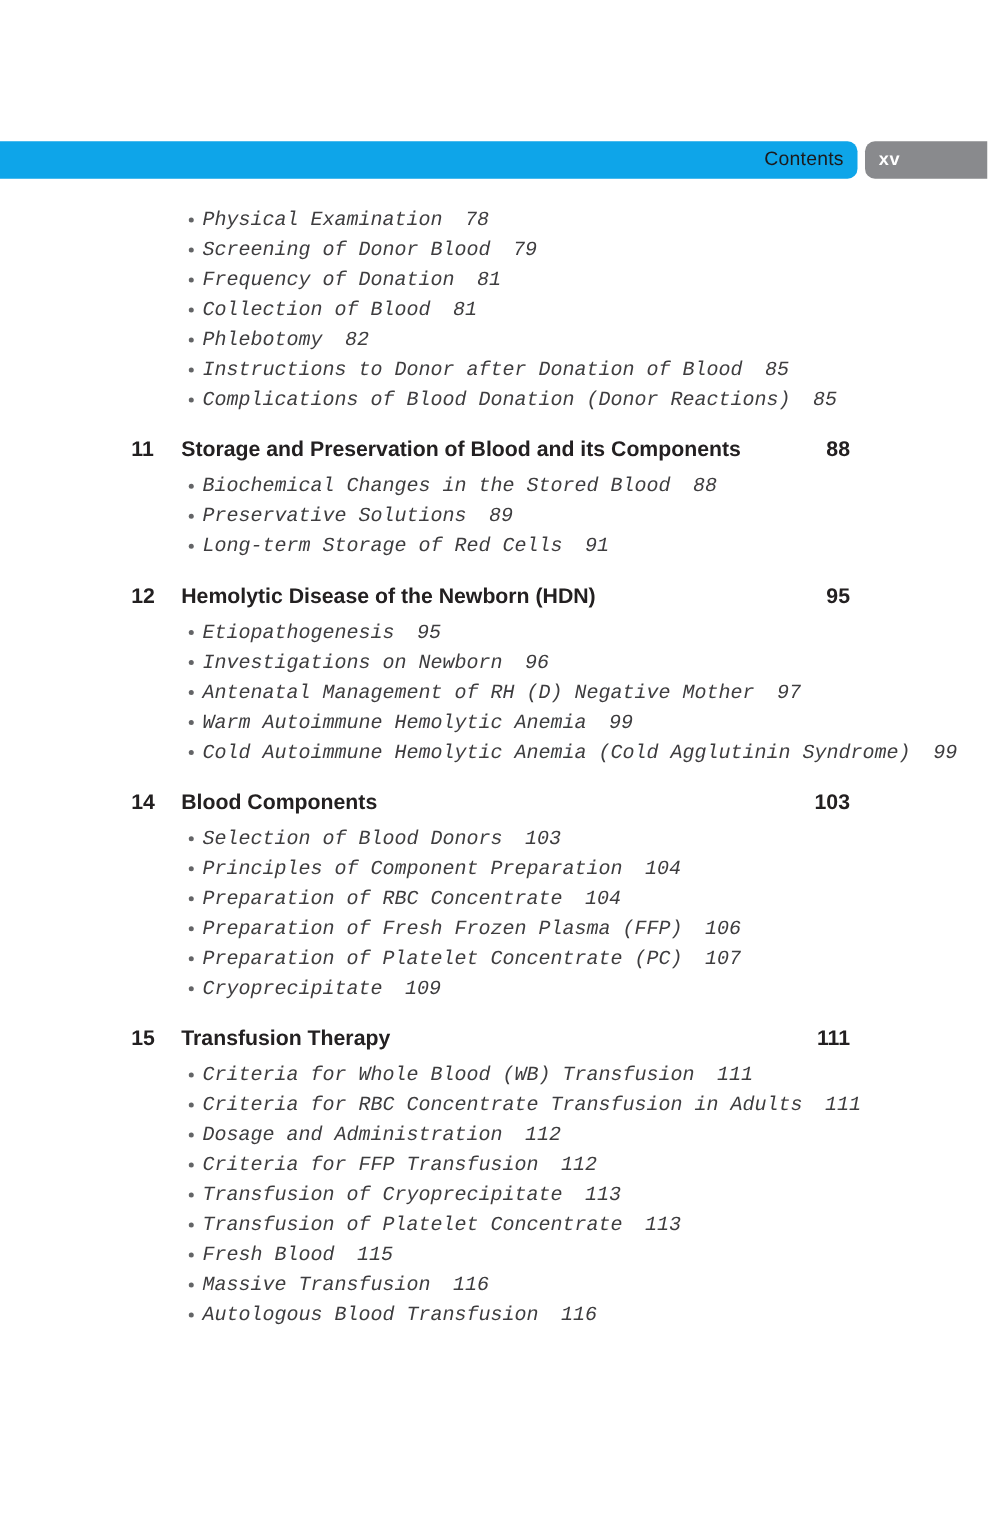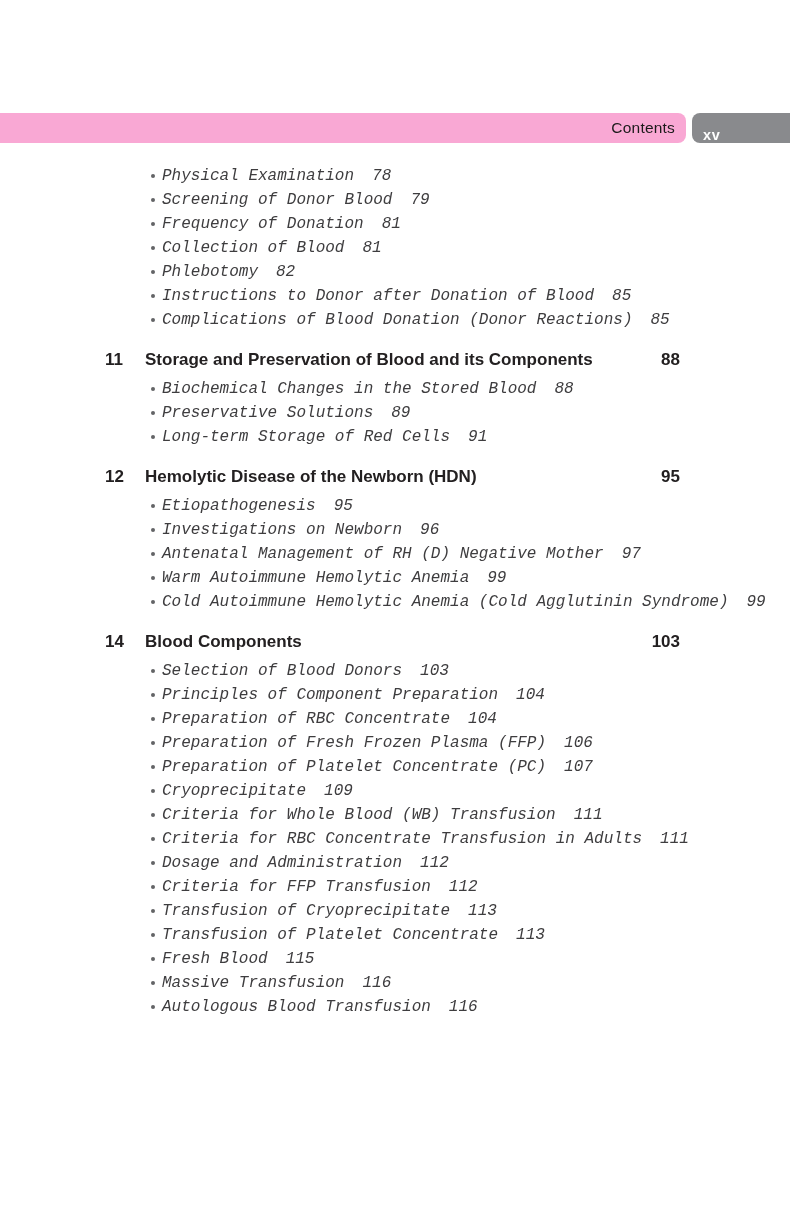--- a/index.html
+++ b/index.html
@@ -8,34 +8,34 @@
     background: #ffffff;
     position: relative;
     font-family: "Liberation Sans", sans-serif;
     overflow: hidden;
   }
 
   
   .header-bar {
     position: absolute; left: 0; top: 113px;
     width: 686px; height: 30px;
-    background: #f9a8d4;
+    background: #0ea5e9;
     border-radius: 0 8px 8px 0;
     display: flex; align-items: center; justify-content: flex-end;
     padding-right: 11px; box-sizing: border-box;
   }
   .contents-label {
     font-size: 15.5px; color: #1c1a1b; letter-spacing: 0.2px;
   }
   .page-badge {
     position: absolute; left: 692px; top: 113px;
     width: 98px; height: 30px;
     background: #898a8d;
     border-radius: 8px 0 0 8px;
-    display: flex; align-items: flex-end;
+    display: flex; align-items: center;
     padding-left: 11px; box-sizing: border-box;
   }
   .page-badge-text {
     color: #ffffff; font-weight: bold; font-size: 14.5px; letter-spacing: 0.6px;
   }
 
   
   .toc {
     position: absolute; left: 105px; top: 164px; width: 575px;
   }
@@ -133,20 +133,25 @@
       <li class="toc-item"><span class="dot"></span><span>Selection of Blood Donors</span><span class="item-page">103</span></li>
       <li class="toc-item"><span class="dot"></span><span>Principles of Component Preparation</span><span class="item-page">104</span></li>
       <li class="toc-item"><span class="dot"></span><span>Preparation of RBC Concentrate</span><span class="item-page">104</span></li>
       <li class="toc-item"><span class="dot"></span><span>Preparation of Fresh Frozen Plasma (FFP)</span><span class="item-page">106</span></li>
       <li class="toc-item"><span class="dot"></span><span>Preparation of Platelet Concentrate (PC)</span><span class="item-page">107</span></li>
       <li class="toc-item"><span class="dot"></span><span>Cryoprecipitate</span><span class="item-page">109</span></li>
     </ul>
   </section>
 
   <section>
+    <div class="chapter-row">
+      <span class="ch-num">15</span>
+      <span class="ch-title">Transfusion Therapy</span>
+      <span class="ch-page">111</span>
+    </div>
     <ul class="items">
       <li class="toc-item"><span class="dot"></span><span>Criteria for Whole Blood (WB) Transfusion</span><span class="item-page">111</span></li>
       <li class="toc-item"><span class="dot"></span><span>Criteria for RBC Concentrate Transfusion in Adults</span><span class="item-page">111</span></li>
       <li class="toc-item"><span class="dot"></span><span>Dosage and Administration</span><span class="item-page">112</span></li>
       <li class="toc-item"><span class="dot"></span><span>Criteria for FFP Transfusion</span><span class="item-page">112</span></li>
       <li class="toc-item"><span class="dot"></span><span>Transfusion of Cryoprecipitate</span><span class="item-page">113</span></li>
       <li class="toc-item"><span class="dot"></span><span>Transfusion of Platelet Concentrate</span><span class="item-page">113</span></li>
       <li class="toc-item"><span class="dot"></span><span>Fresh Blood</span><span class="item-page">115</span></li>
       <li class="toc-item"><span class="dot"></span><span>Massive Transfusion</span><span class="item-page">116</span></li>
       <li class="toc-item"><span class="dot"></span><span>Autologous Blood Transfusion</span><span class="item-page">116</span></li>

